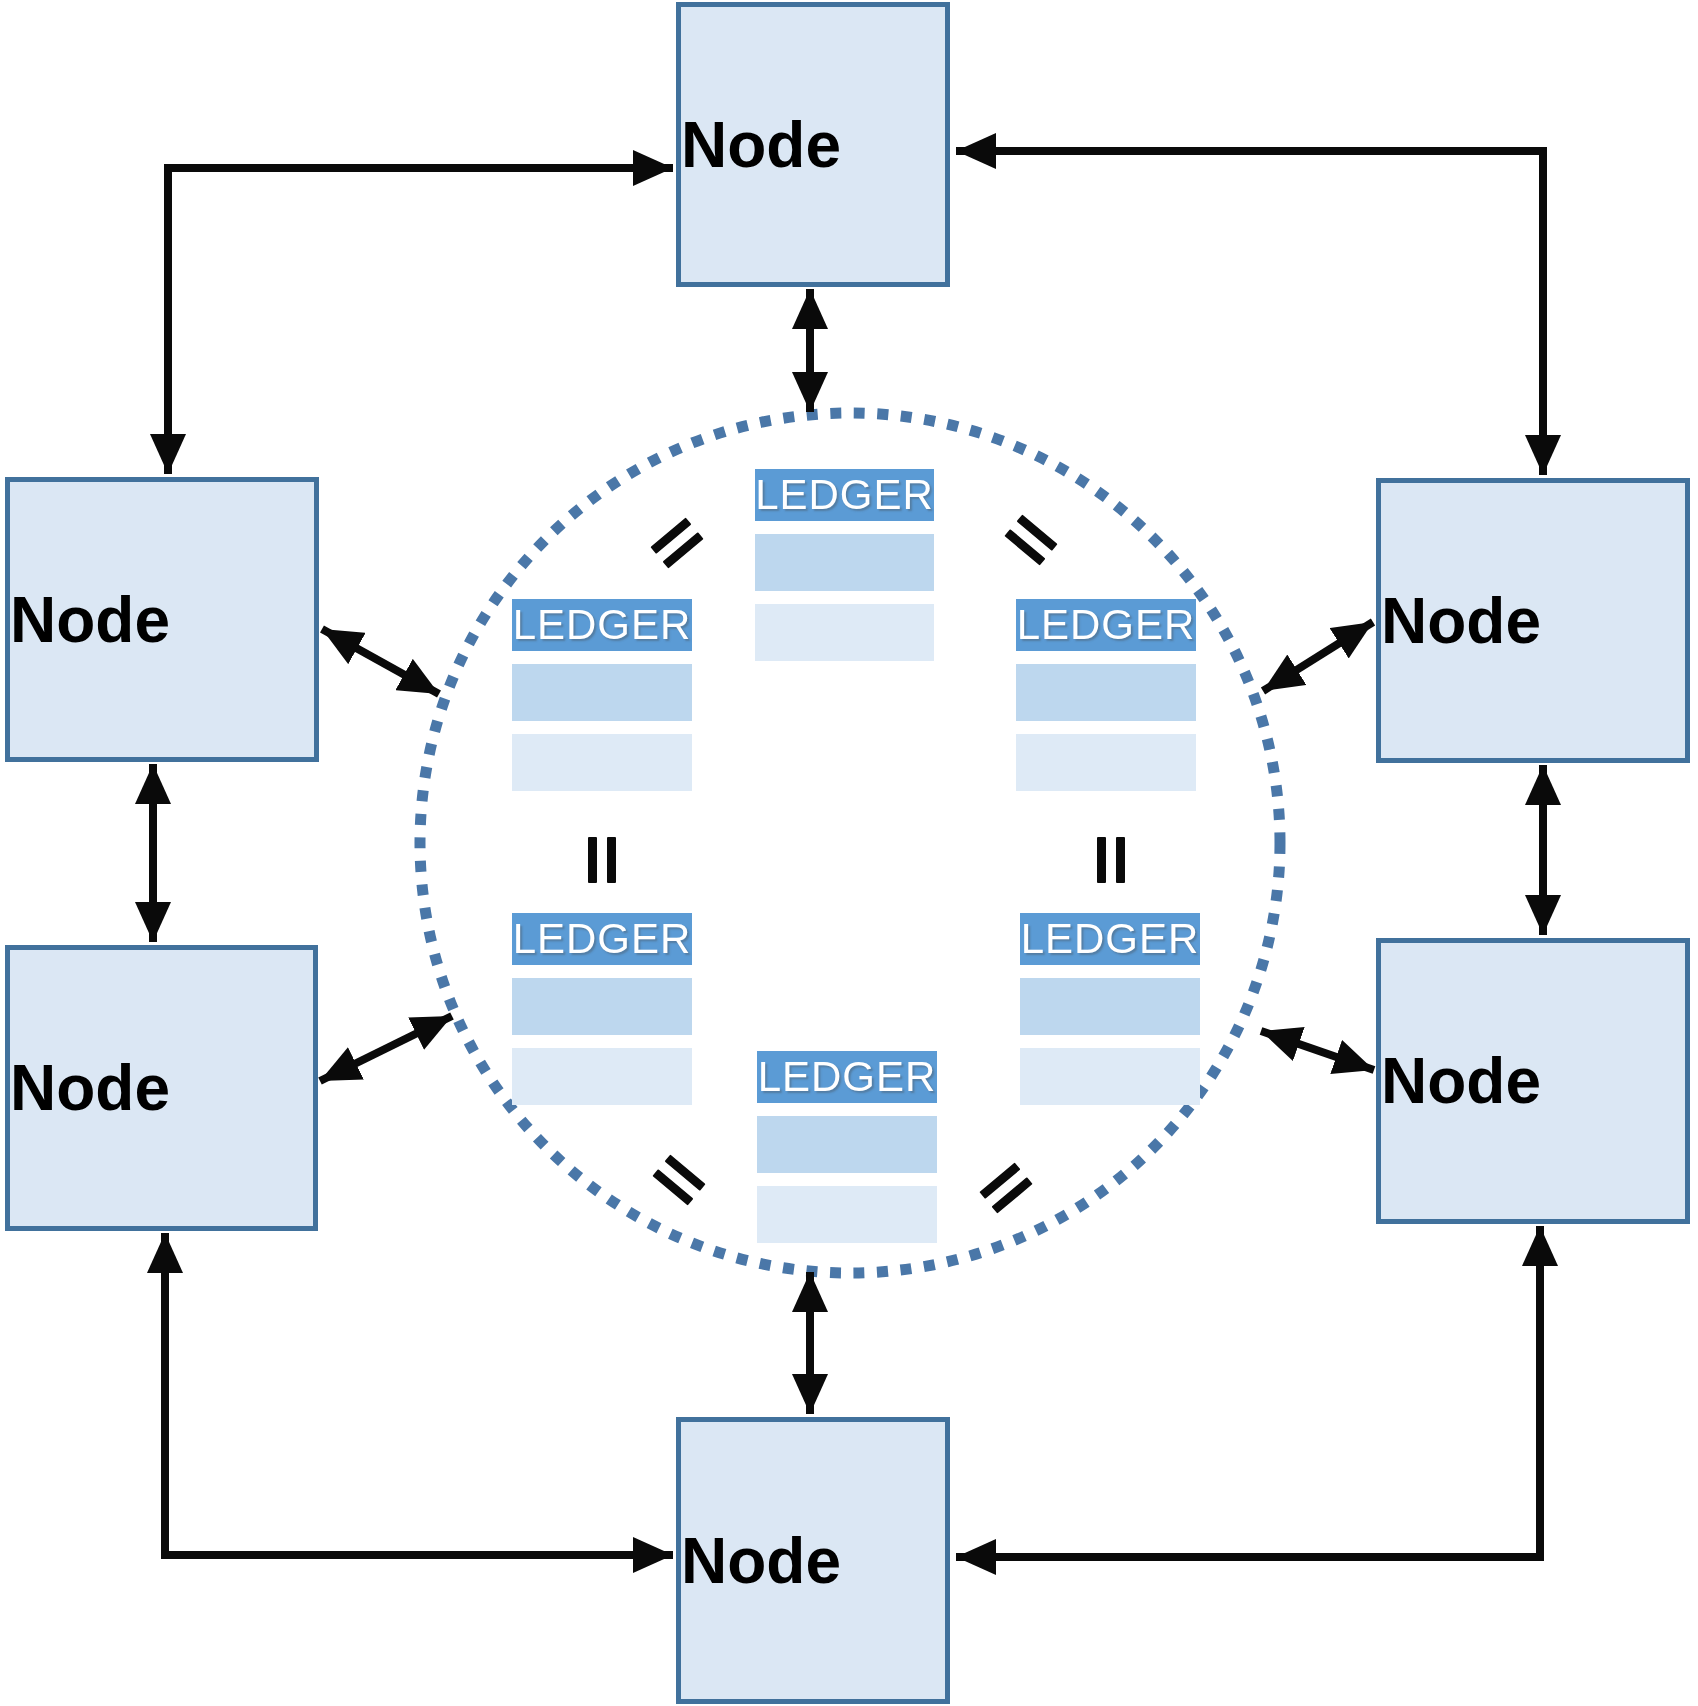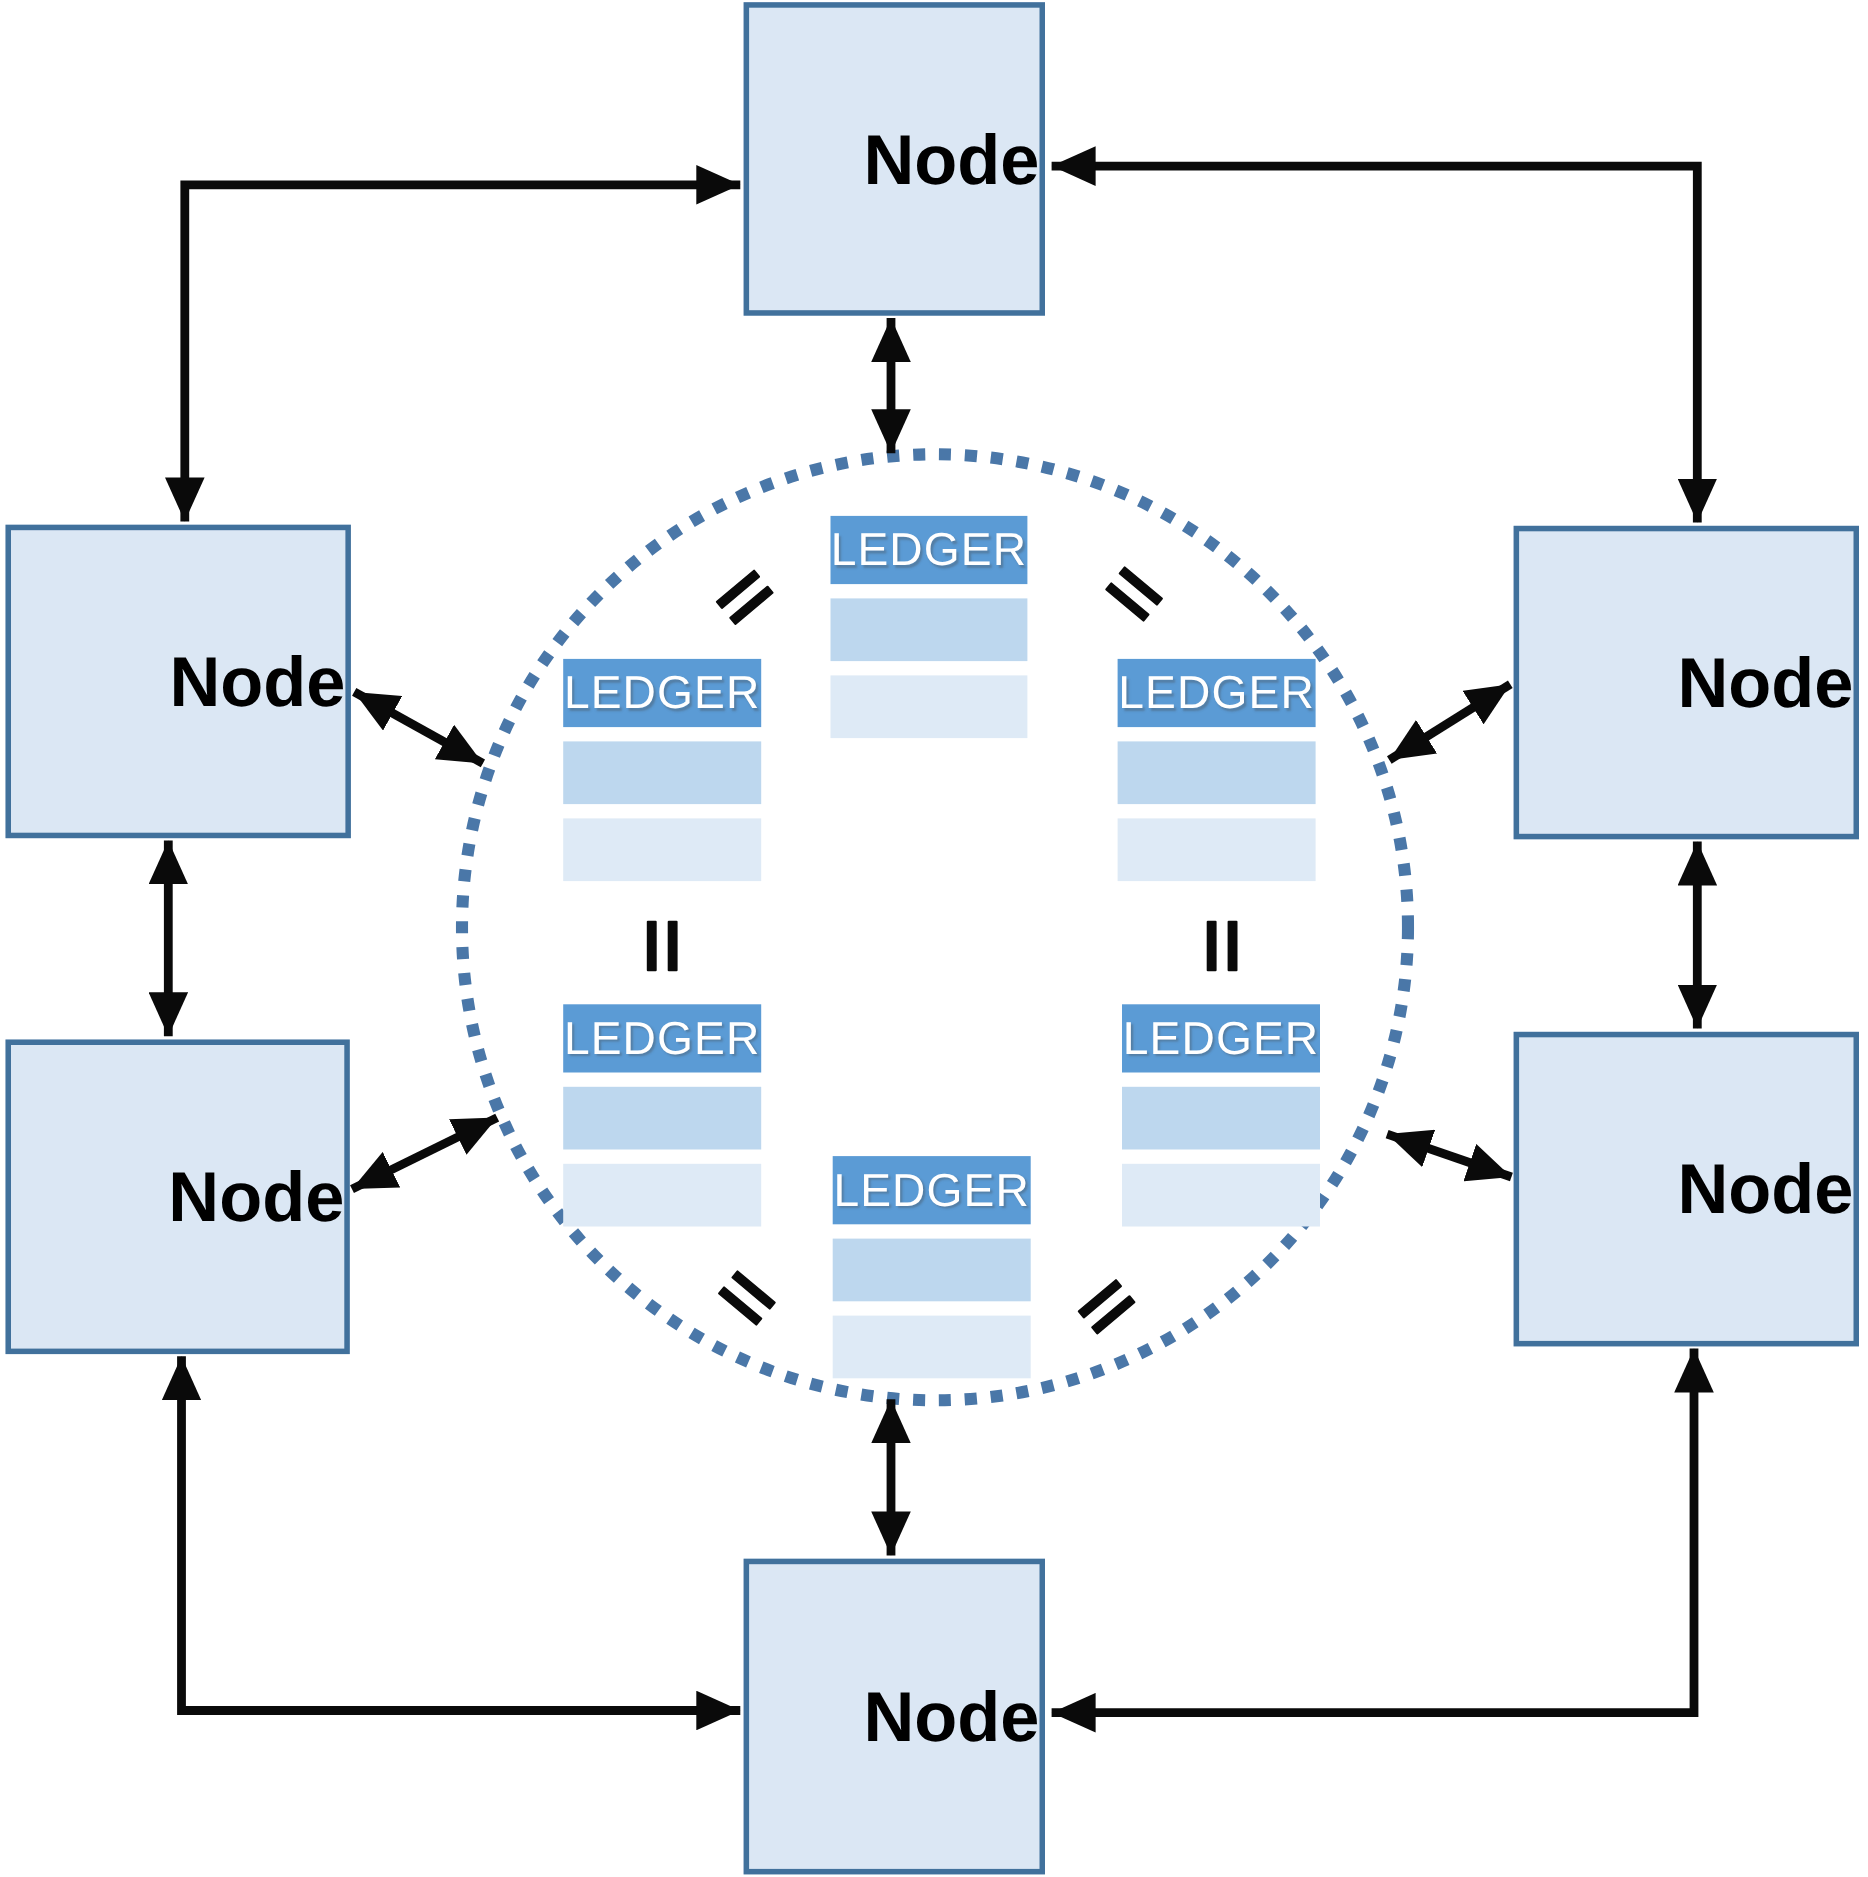--- a/index.html
+++ b/index.html
@@ -22,36 +22,36 @@
   .stage{position:absolute;left:0;top:0;width:1698px;height:1706px;}
   svg.wires{position:absolute;left:0;top:0;}
   .wire{stroke:var(--arrow);stroke-width:8;fill:none;}
   .ah{fill:var(--arrow);stroke:none;}
   .circle-dots{stroke:var(--circle-dot);stroke-width:11;fill:none;stroke-dasharray:11 12.6;}
 
   .node{
     position:absolute;
     background:var(--node-fill);
     border:5px solid var(--node-border);
-    display:flex;align-items:center;justify-content:flex-end;
+    display:flex;align-items:center;justify-content:flex-start;
   }
   .node-label{
     font-size:64px;font-weight:700;color:var(--text);
     letter-spacing:0px;line-height:1;
   }
   .n-top        {left:676px; top:2px;    width:274px; height:285px;}
   .n-left-up    {left:5px;   top:477px;  width:314px; height:285px;}
   .n-left-low   {left:5px;   top:945px;  width:313px; height:286px;}
   .n-right-up   {left:1376px;top:478px;  width:314px; height:285px;}
   .n-right-low  {left:1376px;top:938px;  width:314px; height:286px;}
   .n-bottom     {left:676px; top:1417px; width:274px; height:287px;}
 
   .ledger{position:absolute;width:180px;}
   .lg-head{
-    height:62px;background:var(--ledger-header);
+    height:52px;background:var(--ledger-header);
     display:flex;align-items:center;justify-content:center;
     color:var(--ledger-text);font-size:42px;letter-spacing:1px;
     text-shadow:2px 2px 2px rgba(70,70,70,0.35);
     margin-bottom:13px;
   }
   .lg-row{height:57px;margin-bottom:13px;}
   .lg-row.mid{background:var(--ledger-row-mid);}
   .lg-row.light{background:var(--ledger-row-light);}
   .lg-top       {left:755px; top:469px; width:179px;}
   .lg-up-left   {left:512px; top:599px;}

